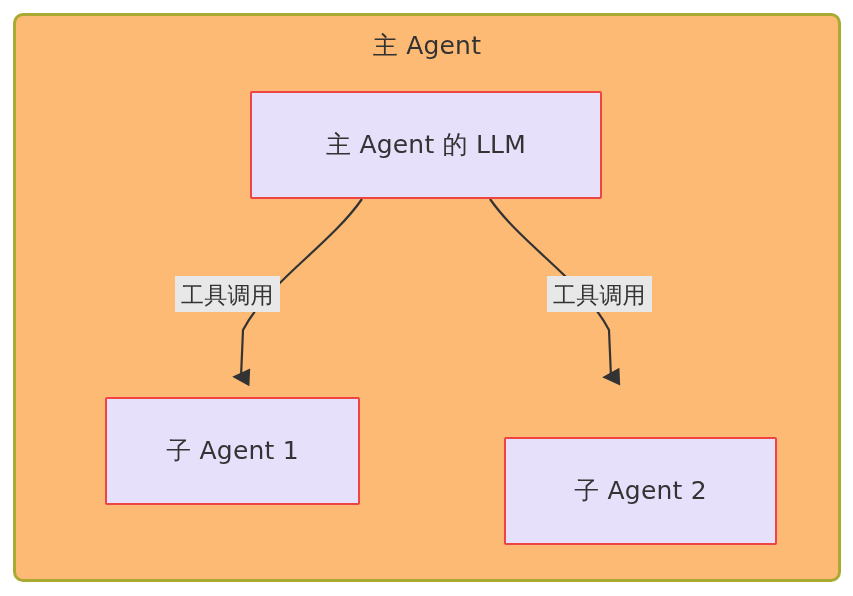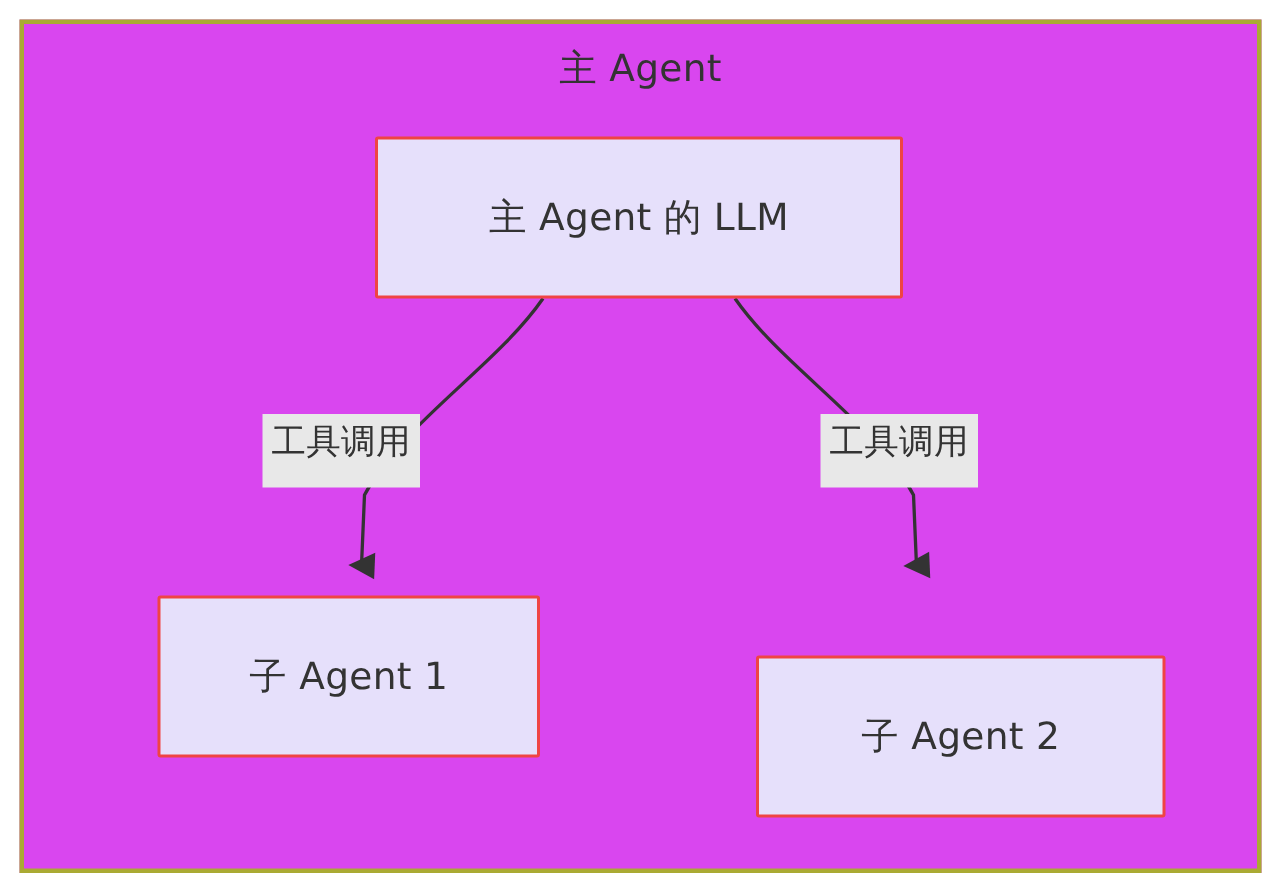--- a/index.html
+++ b/index.html
@@ -22,23 +22,23 @@
   }
 
   
   .subgraph {
     position: absolute;
     left: 13px;
     top: 13px;
     width: 828px;
     height: 569px;
     box-sizing: border-box;
-    background: #d946ef;
+    background: #fdba74;
     border: 3px solid #aaaa33;
-    border-radius: 0;
+    border-radius: 10px;
   }
 
   .subgraph-title {
     position: absolute;
     left: 0;
     top: 14px;
     width: 100%;
     text-align: center;
     font-size: 25px;
     line-height: 31px;
@@ -95,21 +95,21 @@
     margin-top: 40px;
   }
 
   
   .edge-label {
     position: absolute;
     background: #e8e8e8;
     color: #333333;
     font-size: 23px;
     line-height: 28px;
-    padding: 5px 6px 16px 6px;
+    padding: 5px 6px 3px 6px;
     white-space: nowrap;
     box-sizing: border-box;
     letter-spacing: 0.2px;
   }
 
   #label-left {
     left: 175px;
     top: 276px;
   }
 

